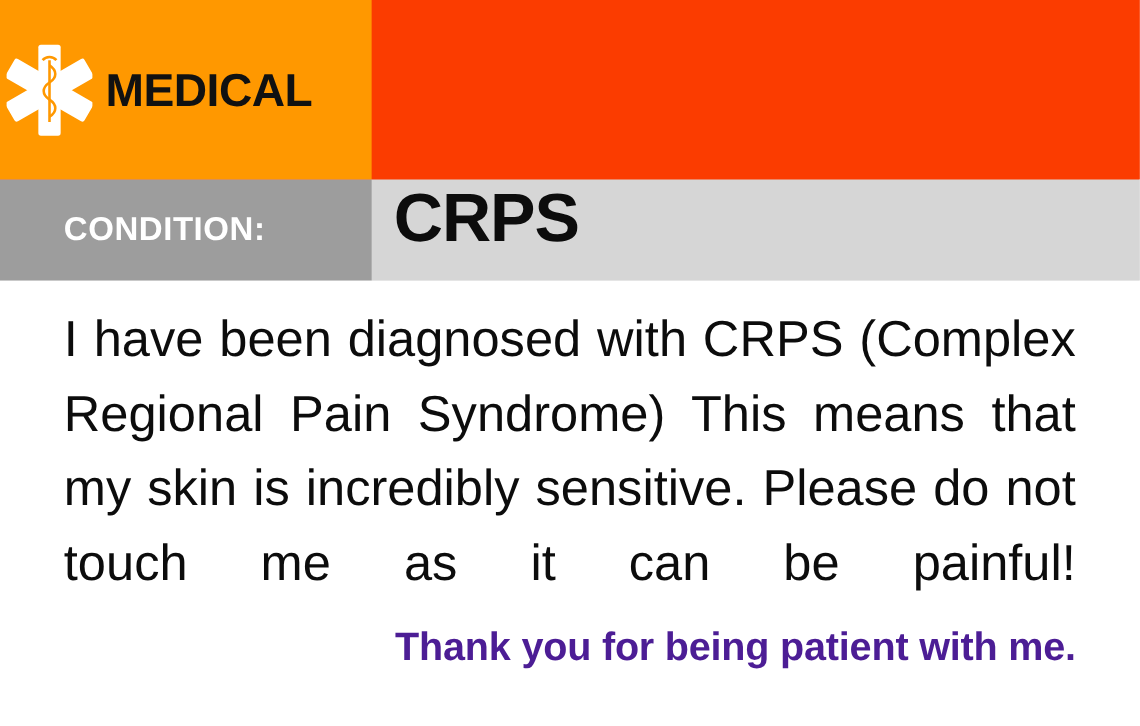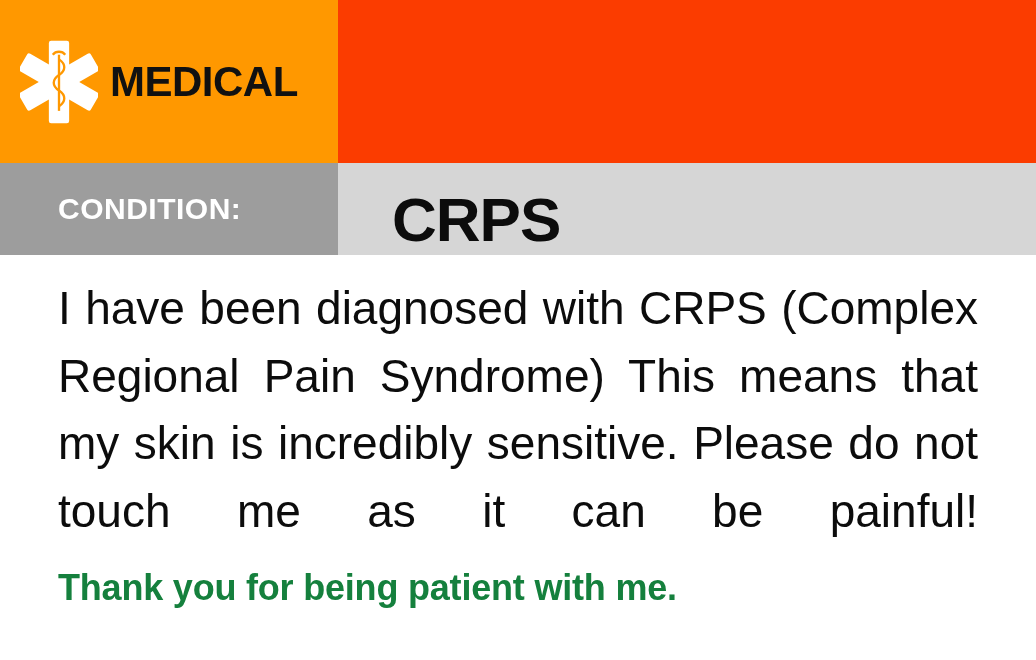--- a/index.html
+++ b/index.html
@@ -28,21 +28,21 @@
     width: 100%;
     background: #fb3c00;
   }
   .header-left {
     width: 338px;
     height: 100%;
     background: #ff9800;
     display: flex;
     align-items: center;
     box-sizing: border-box;
-    padding-left: 20px;
+    padding-left: 6px;
   }
   .star-of-life {
     width: 78px;
     height: 86px;
     flex: 0 0 auto;
     margin-right: 12px;
   }
   .brand {
     display: flex;
     flex-direction: column;
@@ -85,23 +85,23 @@
     color: #ffffff;
     font-size: 30px;
     font-weight: bold;
     letter-spacing: 0.5px;
   }
   .condition-value-box {
     flex: 1 1 auto;
     height: 100%;
     background: #d6d6d6;
     display: flex;
-    align-items: flex-end;
+    align-items: flex-start;
     box-sizing: border-box;
-    padding-left: 54px;
+    padding-left: 20px;
   }
   .condition-value {
     color: #0c0c0c;
     font-size: 62px;
     font-weight: bold;
     letter-spacing: -1px;
   }
 
   
   .body-area {
@@ -115,22 +115,23 @@
     color: #0c0c0c;
     text-align: justify;
     text-align-last: justify;
     font-weight: normal;
     margin: 0;
   }
   .thanks {
     margin: 22px 0 0 0;
     font-size: 36px;
     font-weight: bold;
-    color: #15803d;
+    color: #4c1d95;
     letter-spacing: -0.2px;
+    text-align: right;
   }
 </style>
 </head>
 <body>
 
 <div class="card">
 
   <div class="header">
     <div class="header-left">
       <span class="star-of-life">

